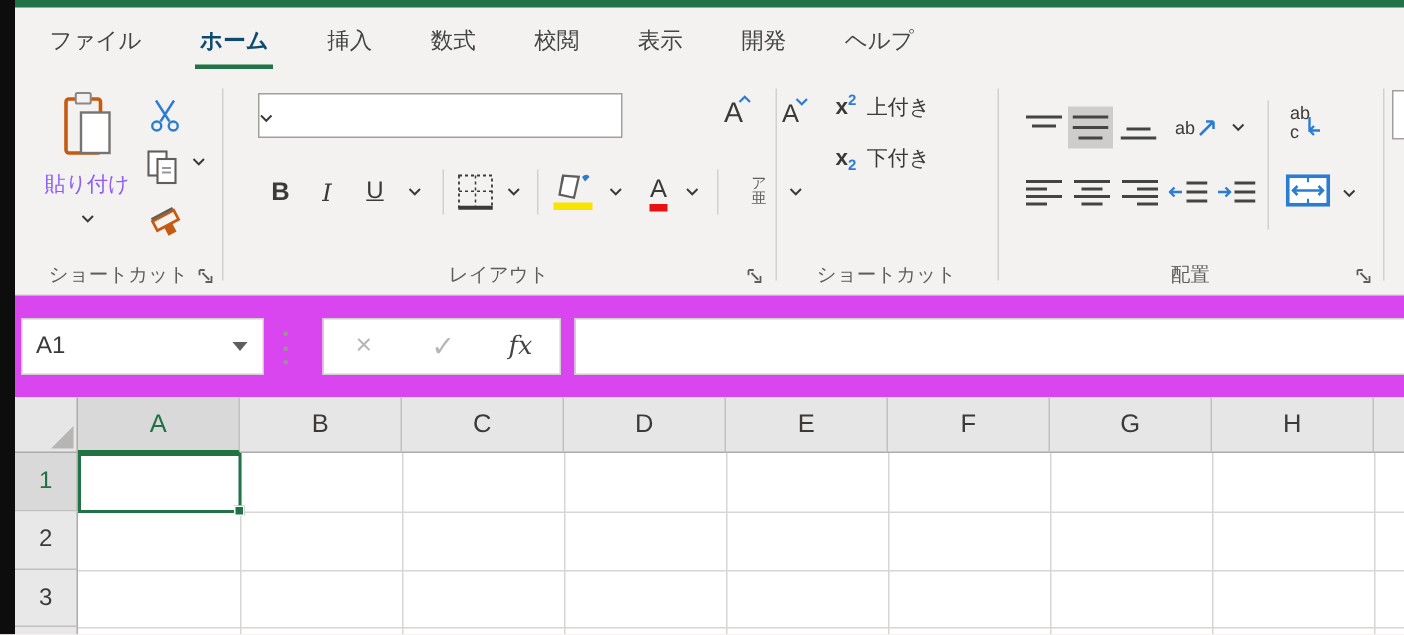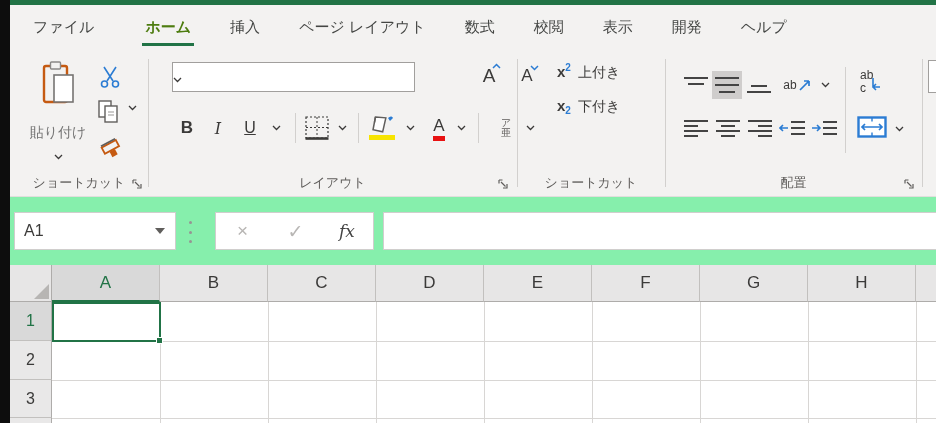--- a/index.html
+++ b/index.html
@@ -5,35 +5,35 @@
   * { margin:0; padding:0; box-sizing:border-box; }
   html,body { width:936px; height:423px; overflow:hidden; }
   body { font-family:"Liberation Sans",sans-serif; background:#f3f2f1; }
   .app { position:relative; width:936px; height:423px; background:#f3f2f1; overflow:hidden; }
   .edge { position:absolute; left:0; top:0; width:10px; height:423px; background:#0d0d0d; z-index:50; }
   .topbar { position:absolute; left:10px; right:0; top:0; height:5px; background:var(--accent,#217346); }
 
   
   .tabs { position:absolute; left:10px; right:0; top:5px; height:44px; display:flex; align-items:center; padding-left:23px; gap:39px; }
   .tab { position:relative; height:100%; display:flex; align-items:center; font-size:15px; color:#444644; white-space:nowrap; cursor:default; }
-  .tab.active { font-weight:bold; color:#4d7c0f;margin-left:12px; }
+  .tab.active { font-weight:bold; color:#0c4a6e; }
   .tab.active::after { content:""; position:absolute; left:-3px; right:-3px; bottom:3px; height:3px; background:var(--accent,#217346); }
 
   
   .ribbon { position:absolute; left:10px; right:0; top:49px; height:148px; border-bottom:1px solid #e1dfdd; }
   .gsep { position:absolute; top:10px; height:128px; width:1px; background:#d2d0ce; }
   .grp { position:absolute; top:0; height:148px; }
   .glabel { position:absolute; bottom:5px; left:0; right:0; text-align:center; font-size:13px; color:#5f5d5b; }
   .launcher { position:absolute; bottom:7px; width:12px; height:12px; }
   .chev { display:inline-block; }
   .ic { position:absolute; display:flex; align-items:center; justify-content:center; }
 
   
   .paste { position:absolute; left:16px; top:11px; width:64px; text-align:center; cursor:pointer; }
-  .paste .plabel { font-size:14px; color:#737373; margin-top:14px; }
+  .paste .plabel { font-size:14px; color:#8b5cf6; margin-top:3px; }
   .paste .pchev { margin-top:4px; }
   .clipcol { position:absolute; left:86px; top:14px; width:52px; }
 
   
   .combo { position:absolute; background:#fff; border:1px solid #a19f9d; display:flex; align-items:center; font-size:15px; color:#3b3a39; }
   .combo .cval { flex:1; padding-left:6px; white-space:nowrap; overflow:hidden; }
   .combo .cchev { padding-right:5px; }
   .fbtn { position:absolute; display:flex; align-items:center; justify-content:center; color:#3b3a39; cursor:pointer; }
   .bold-b { font-weight:bold; font-size:17px; }
   .ital-i { font-style:italic; font-family:"DejaVu Serif",serif; font-size:16px; }
@@ -49,21 +49,21 @@
   .scx { font-weight:bold; font-size:15px; }
   .scsup { color:var(--icon-blue,#2b7cd3); font-size:10px; position:relative; top:-6px; font-weight:bold; }
   .scsub { color:var(--icon-blue,#2b7cd3); font-size:10px; position:relative; top:3px; font-weight:bold; }
   .sclab { margin-left:7px; }
 
   
   .abtn { position:absolute; width:30px; height:28px; display:flex; align-items:center; justify-content:center; cursor:pointer; }
   .abtn.sel { background:#cfcdcc; }
 
   
-  .fbar { position:absolute; left:10px; right:0; top:197px; height:68px; background:#86efac; }
+  .fbar { position:absolute; left:10px; right:0; top:197px; height:68px; background:#d946ef; }
   .namebox { position:absolute; left:4px; top:15px; width:162px; height:38px; background:#fff; border:1px solid #d0cecd; display:flex; align-items:center; }
   .namebox .nval { flex:1; padding-left:9px; font-size:16px; color:#3b3a39; }
   .ntri { width:0; height:0; border-left:5px solid transparent; border-right:5px solid transparent; border-top:6px solid #605e5c; margin-right:10px; }
   .fhandle { position:absolute; left:176px; top:24px; width:8px; height:22px; display:flex; flex-direction:column; align-items:center; justify-content:space-between; }
   .fhandle i { width:3px; height:3px; border-radius:50%; background:#979593; }
   .fxbox { position:absolute; left:205px; top:15px; width:159px; height:38px; background:#fff; border:1px solid #d0cecd; display:flex; align-items:center; }
   .fxbox .fcancel,.fxbox .fenter { width:53px; text-align:center; font-size:19px; color:#b8b6b4; cursor:pointer; }
   .fxbox .ffx { width:50px; text-align:center; font-family:"DejaVu Serif",serif; font-style:italic; font-size:17px; color:#444; cursor:pointer; }
   .finput { position:absolute; left:373px; top:15px; right:0; height:38px; background:#fff; border:1px solid #d0cecd; border-right:none; font-size:15px; padding-left:6px; color:#3b3a39; outline:none; font-family:"Liberation Sans",sans-serif; }
 
@@ -86,21 +86,20 @@
 <body>
 
 <div class="app">
   <div class="edge"></div>
   <div class="topbar"></div>
 
   <nav class="tabs" id="tabs">
       <div class="tab">ファイル</div>
       <div class="tab active">ホーム</div>
       <div class="tab">挿入</div>
-      <div class="tab">ページ レイアウト</div>
       <div class="tab">数式</div>
       <div class="tab">校閲</div>
       <div class="tab">表示</div>
       <div class="tab">開発</div>
       <div class="tab">ヘルプ</div>
     </nav>
 
   <div class="ribbon">
 
     <div class="grp" style="left:0;width:138px;">

